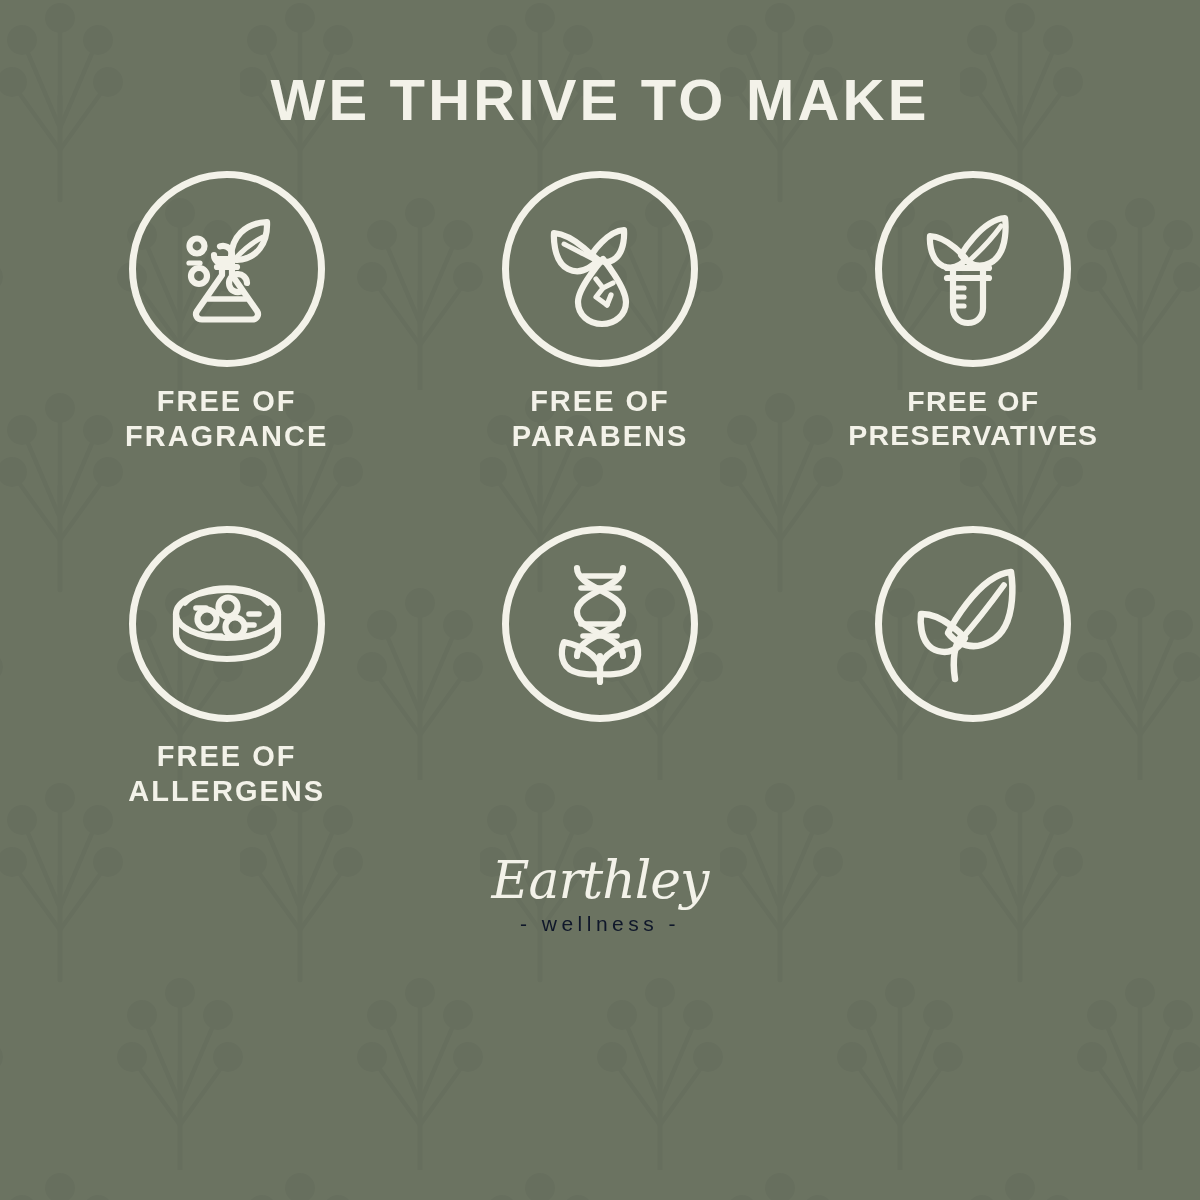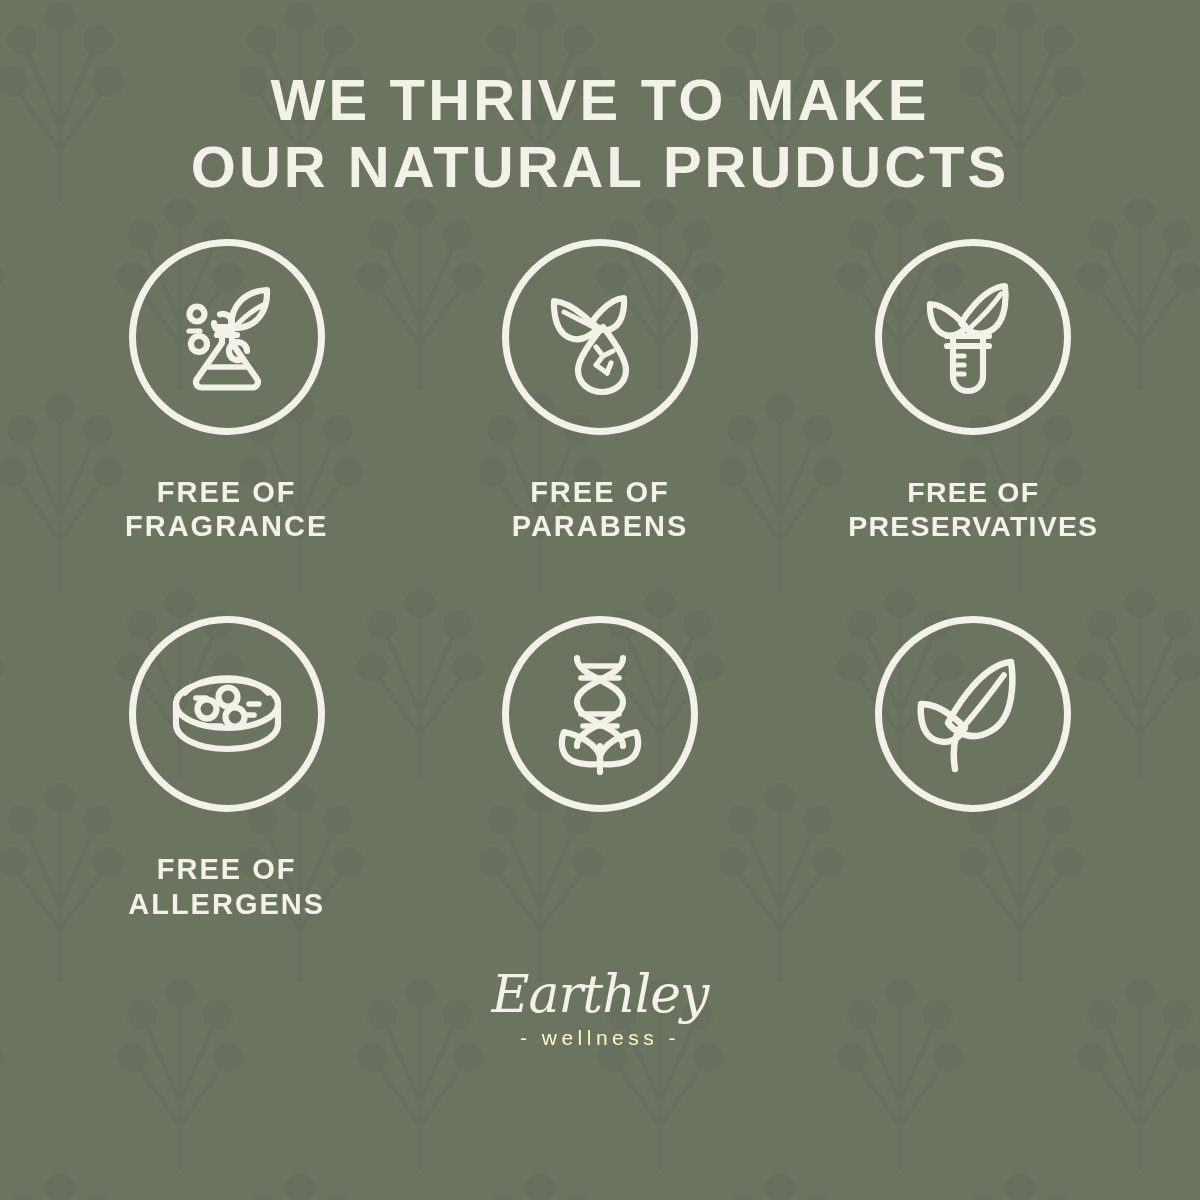--- a/index.html
+++ b/index.html
@@ -76,21 +76,21 @@
     border-radius:50%;
     border:7.5px solid #f3f2e9;
     display:flex;
     align-items:center;
     justify-content:center;
     flex:0 0 auto;
   }
   .badge-circle svg { display:block; }
 
   .badge-label {
-    margin-top:40px;
+    margin-top:17px;
     text-align:center;
     color:#f3f2e9;
     font-weight:bold;
     font-size:29px;
     line-height:1.20;
     letter-spacing:2.0px;
     text-transform:uppercase;
     white-space:pre-line;
   }
   
@@ -108,21 +108,21 @@
     font-size:52px;
     line-height:1;
     letter-spacing:-1px;
     color:#f3f2e9;
   }
   .logo-sub {
     margin-top:6px;
     font-family:"Liberation Sans", sans-serif;
     font-size:21px;
     letter-spacing:4.5px;
-    color:#fef9c3;
+    color:#0f172a;
     font-weight:normal;
   }
 </style>
 </head>
 <body>
 
 <div id="poster">
 
   <svg id="bg-pattern" viewBox="0 0 1200 1200" width="1200" height="1200" aria-hidden="true">
     <defs>
@@ -149,21 +149,20 @@
       </pattern>
     </defs>
     <rect x="0" y="0" width="1200" height="1200" fill="#6b7361"></rect>
     <rect x="0" y="0" width="1200" height="1200" fill="url(#sprigPattern)" opacity="0.62"></rect>
   </svg>
 
   <div id="content">
 
     <h1 class="headline">
       <span class="line line1">WE THRIVE TO MAKE</span>
-      <span class="line line2">OUR NATURAL PRUDUCTS</span>
     </h1>
 
     <div class="badge-grid">
 
       <div class="badge">
         <div class="badge-circle">
           <span>
             <svg width="120" height="120" viewBox="0 0 120 120" fill="none" stroke="#f3f2e9" stroke-width="6.2" stroke-linecap="round" stroke-linejoin="round">
 
               <path d="M64 50 C64 28 78 14 100 13 C101 34 90 50 70 51"></path>

